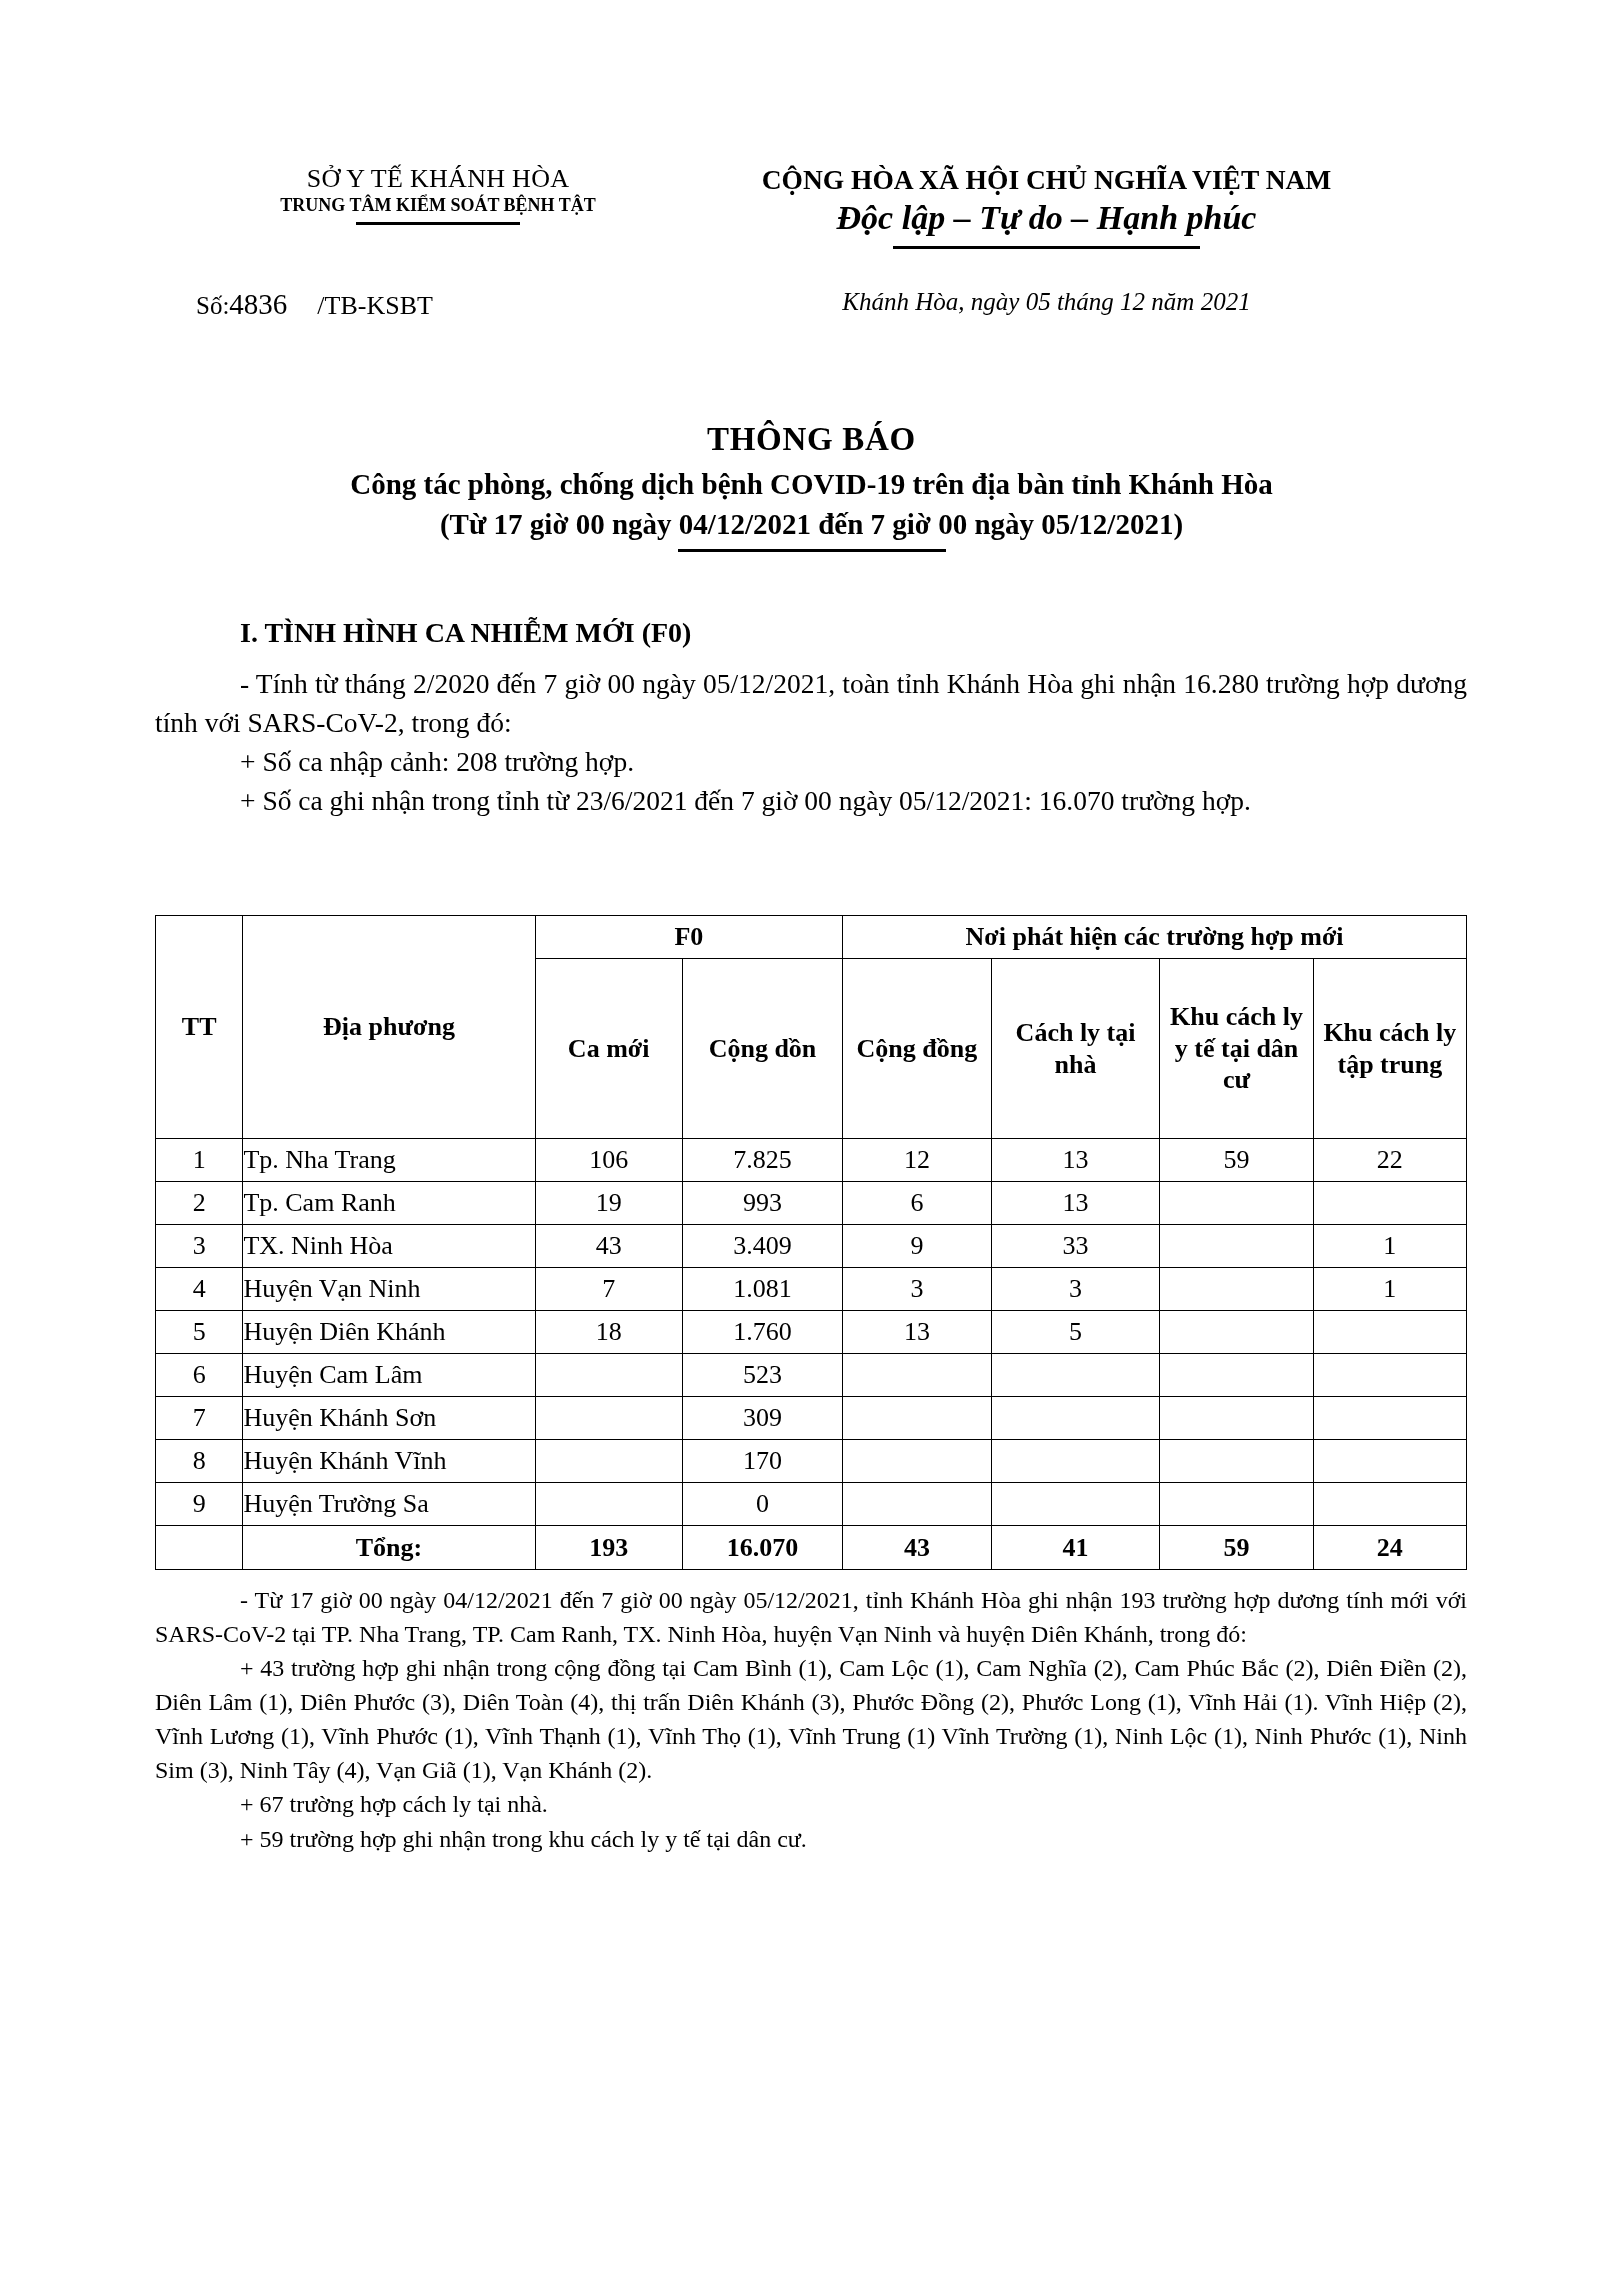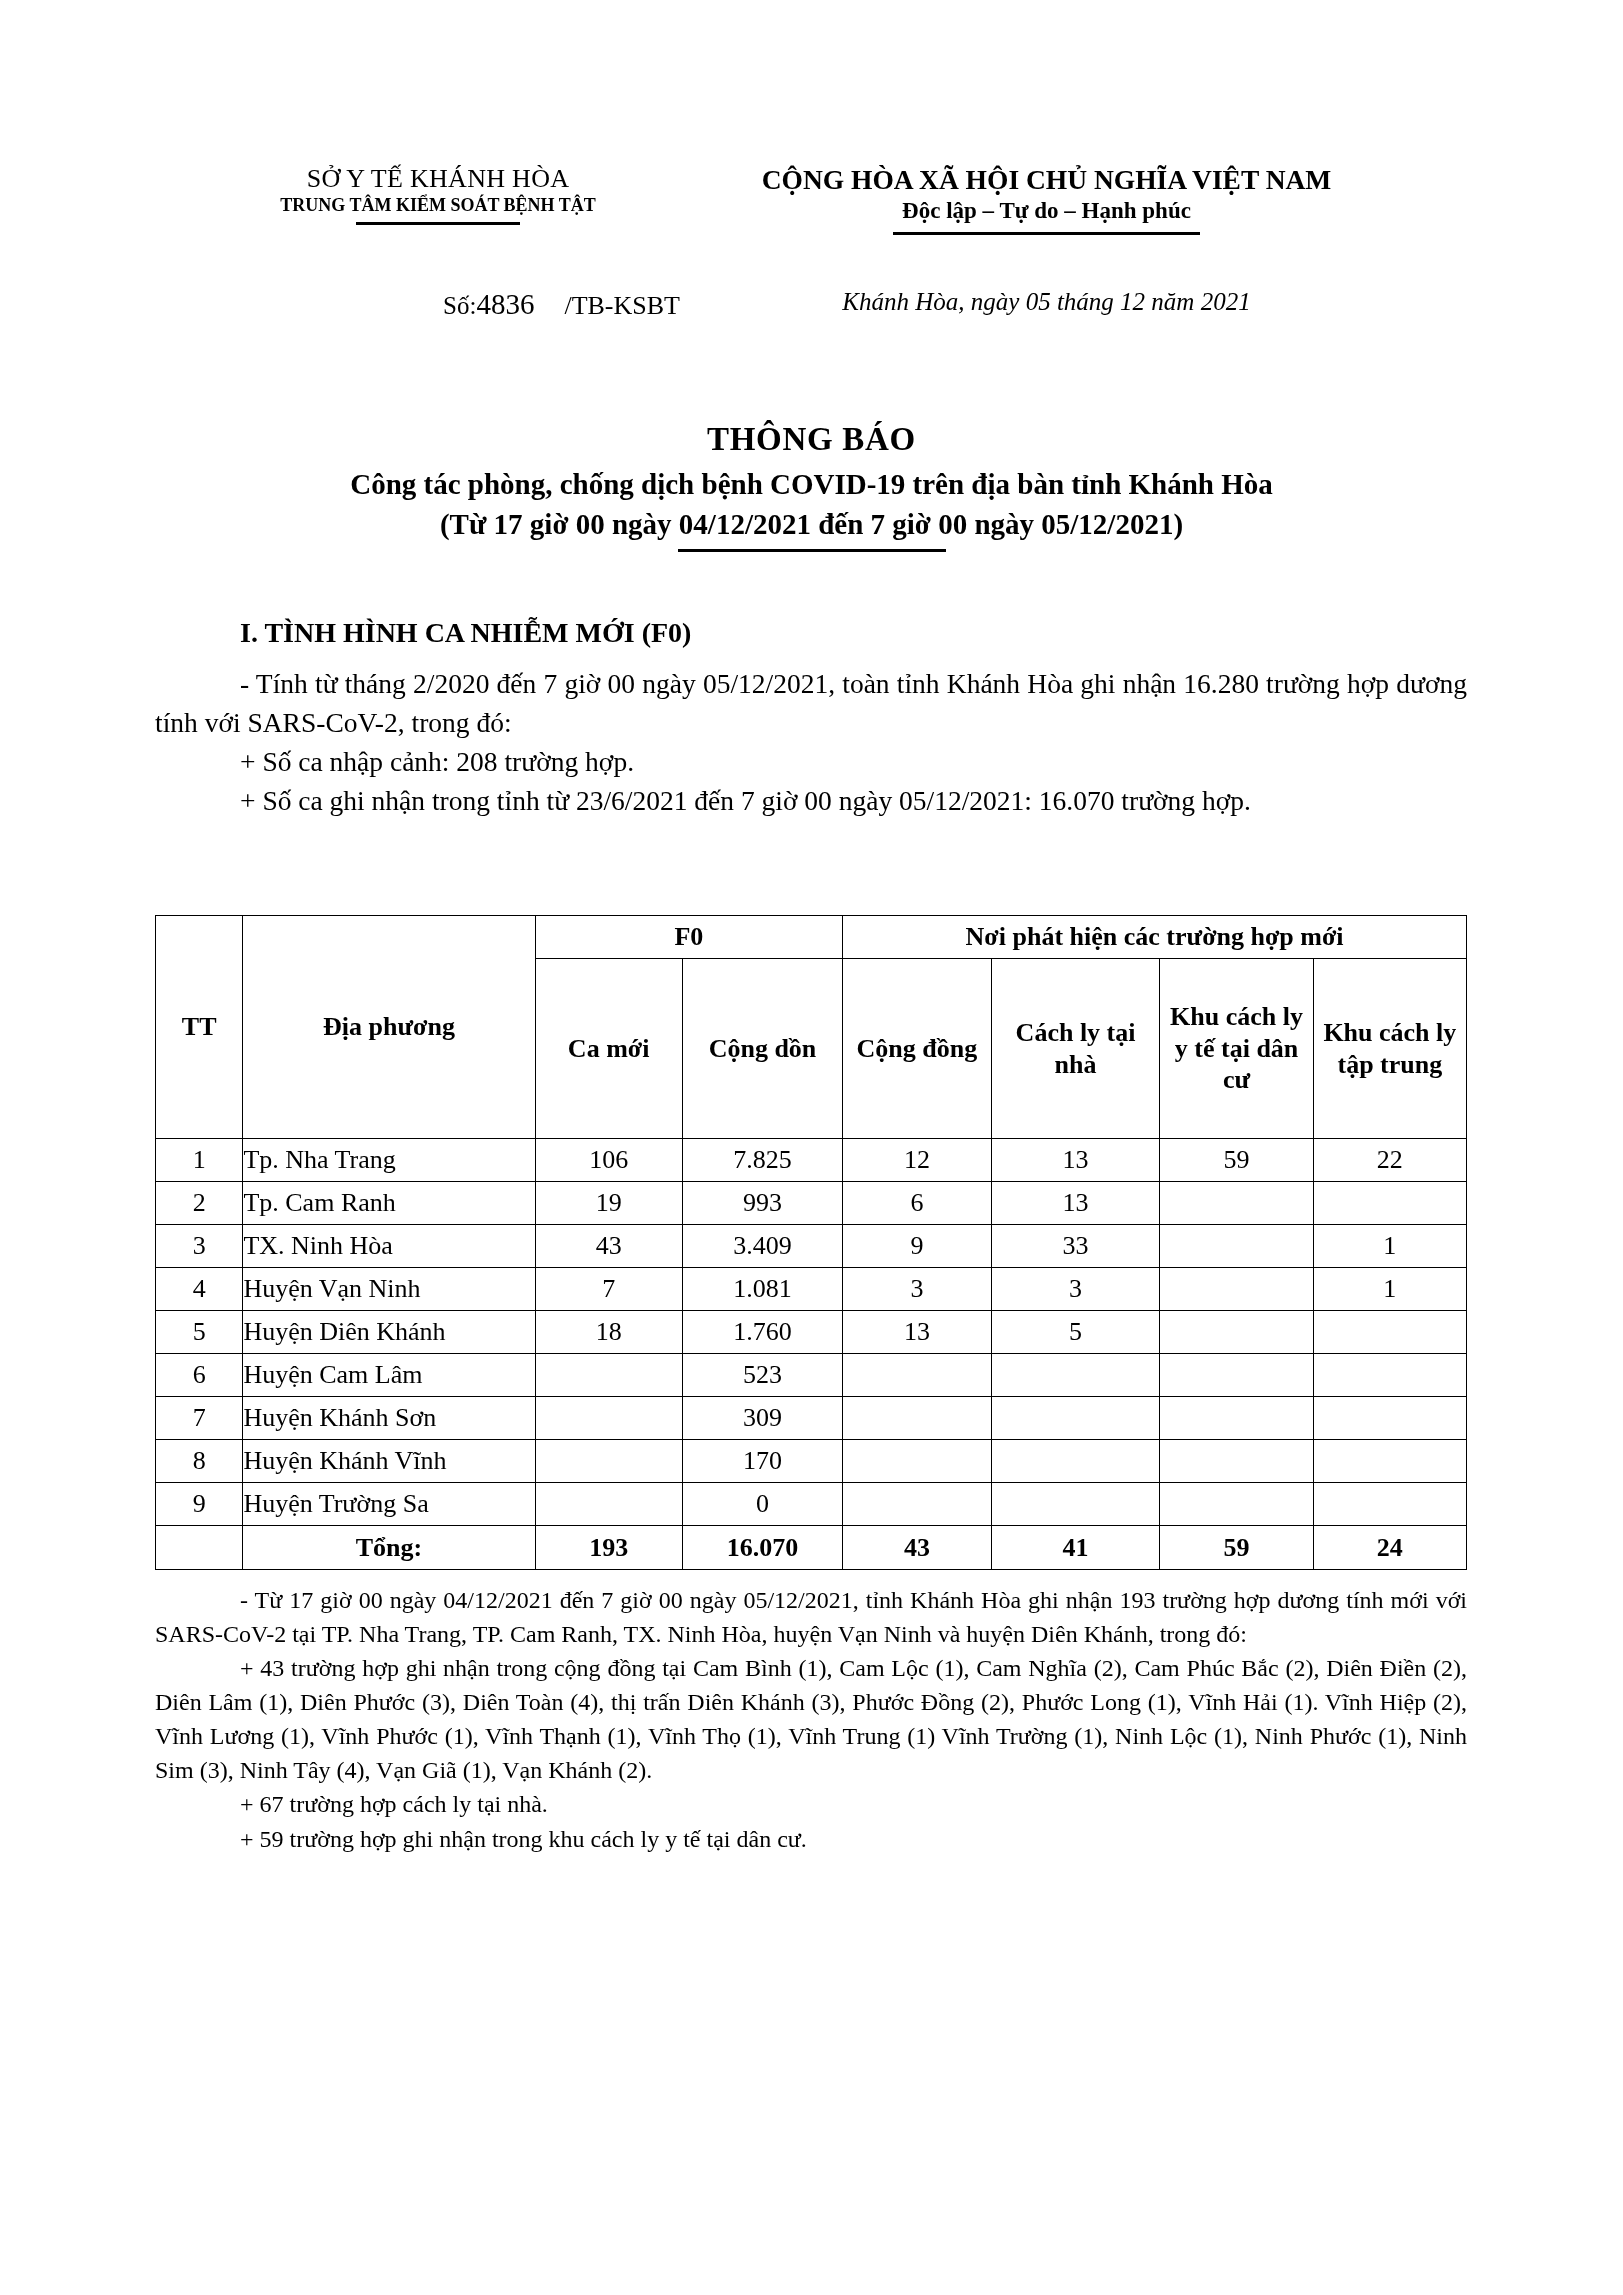--- a/index.html
+++ b/index.html
@@ -56,24 +56,25 @@
     line-height: 1.18;
     white-space: nowrap;
   }
   .nation-line1 {
     font-size: 27.5px;
     font-weight: bold;
     line-height: 1.18;
     white-space: nowrap;
   }
   .nation-line2 {
-    font-size: 23px;
+    font-size: 34px;
     font-weight: bold;
     line-height: 1.30;
     white-space: nowrap;
+    font-style: italic;
   }
   .rule-short {
     width: 164px;
     height: 2.6px;
     background: #000;
     margin: 6.5px auto 0 auto;
   }
   .rule-long {
     width: 307px;
     height: 3.3px;
@@ -85,21 +86,21 @@
   .meta-row {
     position: absolute;
     top: 288px;
     left: 0;
     width: 1623px;
     display: flex;
   }
   .so-block {
     width: 484px;
     margin-left: 196px;
-    text-align: right;
+    text-align: left;
     font-size: 25px;
     white-space: nowrap;
   }
   .so-label { font-size: 25px; }
   .so-number { font-size: 29px; }
   .so-suffix { font-size: 26px; padding-left: 30px; }
   .date-block {
     width: 733px;
     text-align: center;
     font-size: 25px;

